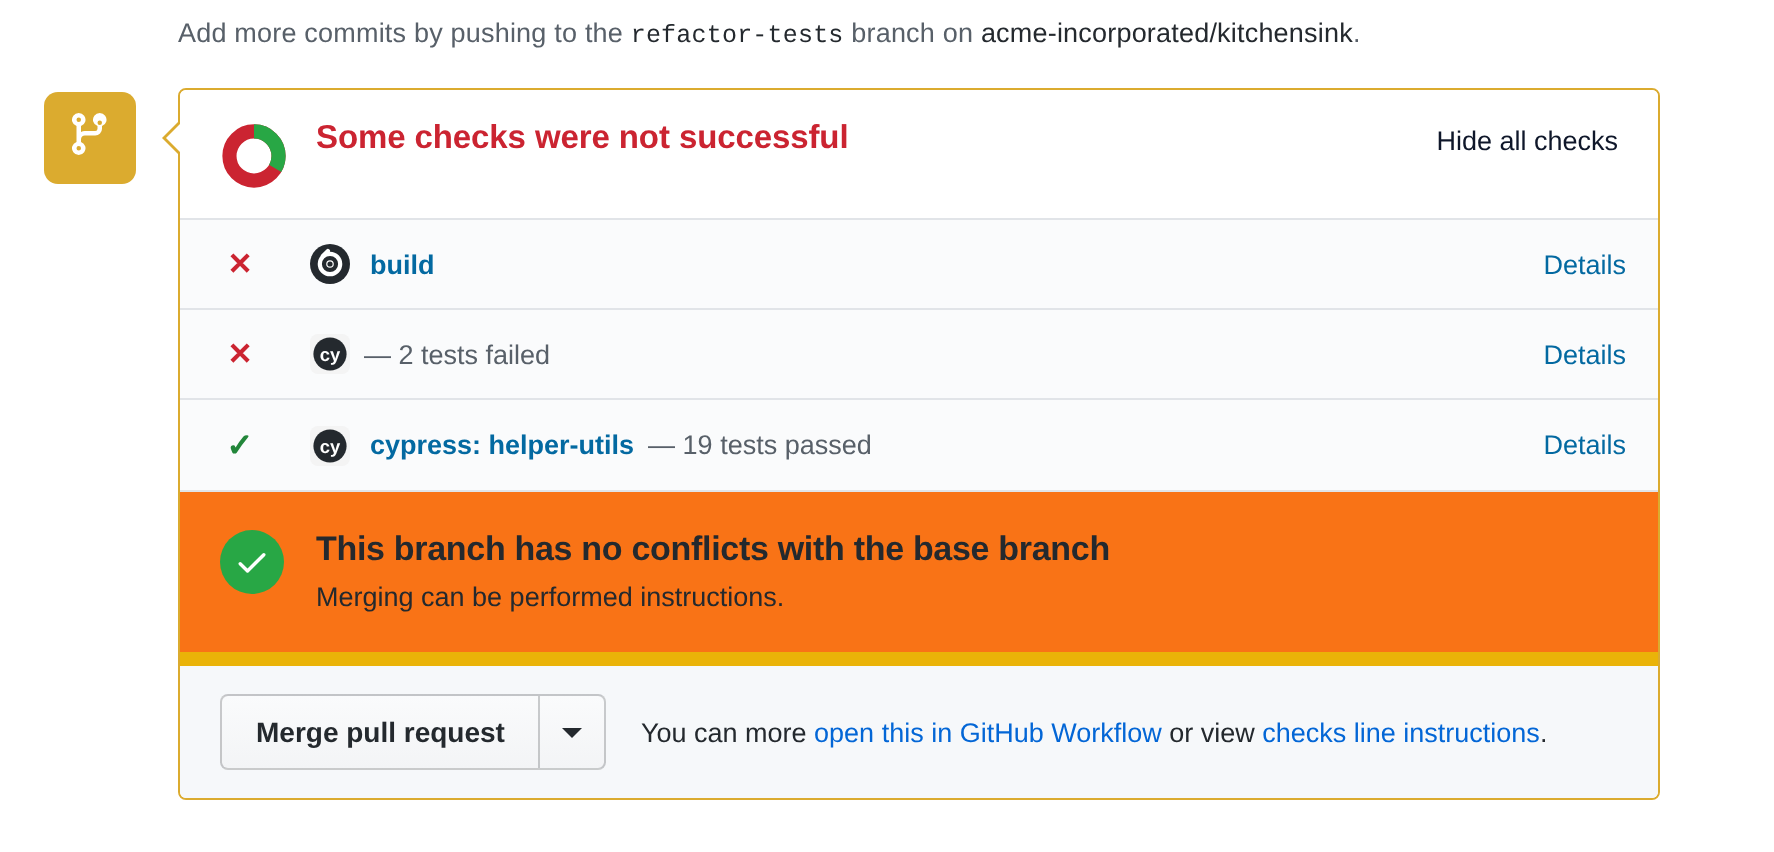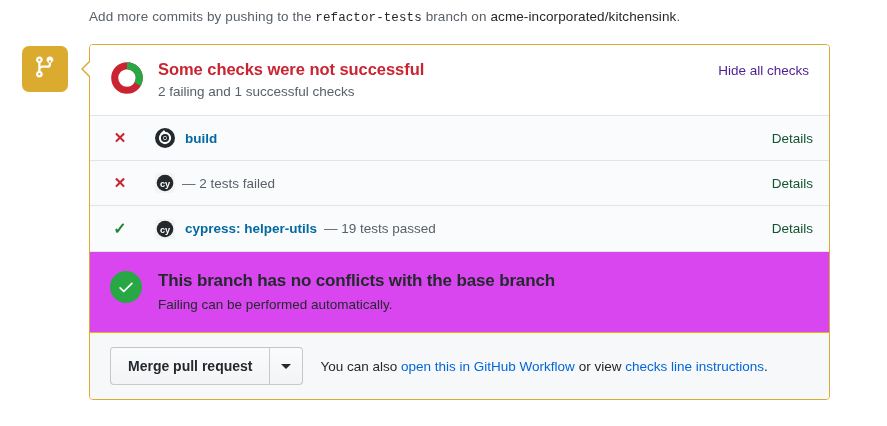--- a/index.html
+++ b/index.html
@@ -67,21 +67,21 @@
   .donut{width:34px;height:34px;flex:0 0 34px;margin-top:2px;margin-left:4px;}
   .checks-head-text{margin-left:14px;flex:1 1 auto;}
   .checks-title{
     font-size:16.5px;font-weight:700;color:#cb2431;line-height:20px;
     letter-spacing:-0.05px;
   }
   .checks-sub{
     font-size:13.5px;color:#586069;margin-top:4px;line-height:18px;
   }
   .hide-all{
-    font-size:13.5px;color:#4c1d95;margin-top:4px;margin-right:4px;
+    font-size:13.5px;color:#0f172a;margin-top:4px;margin-right:4px;
     white-space:nowrap;cursor:pointer;margin-left:38px;
   }
 
   
   .check-list{background:#fafbfc;border-top:1px solid #e1e4e8;}
   .check-row{
     display:flex;align-items:center;
     height:45px;
     padding:0 16px 0 20px;
     border-bottom:1px solid #e1e4e8;
@@ -101,27 +101,27 @@
   }
   .check-name{
     margin-left:10px;font-size:13.5px;font-weight:700;color:#0369a1;
     white-space:nowrap;
   }
   .check-desc{
     margin-left:7px;font-size:13.5px;color:#586069;white-space:nowrap;
   }
   .spacer{flex:1 1 auto;}
   .details-link{
-    font-size:13.5px;color:#14532d;cursor:pointer;white-space:nowrap;
+    font-size:13.5px;color:#0369a1;cursor:pointer;white-space:nowrap;
   }
 
   
   .conflict{
     display:flex;align-items:flex-start;
-    background:#d946ef;
+    background:#f97316;
     padding:18px 16px 18px 20px;
     border-top:1px solid #e1e4e8;
   }
   .circle-check{
     width:32px;height:32px;flex:0 0 32px;border-radius:50%;
     background:#28a745;display:flex;align-items:center;justify-content:center;
     margin-top:1px;
   }
   .conflict-text{margin-left:16px;}
   .conflict-title{
@@ -129,21 +129,21 @@
     letter-spacing:-0.15px;
   }
   .conflict-sub{
     font-size:13.5px;color:#24292e;margin-top:5px;line-height:18px;
   }
 
   
   .footer{
     display:flex;align-items:center;
     background:#f6f8fa;
-    border-top:1px solid #eab308;
+    border-top:7px solid #eab308;
     padding:14px 16px 14px 20px;
   }
   .btn-group{display:flex;align-items:stretch;}
   .btn-merge{
     font-family:"Liberation Sans", sans-serif;
     font-size:14px;font-weight:700;color:#24292e;
     background:linear-gradient(180deg,#fafbfc 0%,#f3f4f6 100%);
     border:1px solid rgba(27,31,35,0.22);
     border-right:none;
     border-radius:4px 0 0 4px;
@@ -191,21 +191,20 @@
 
   <div class="checks-header">
     <span class="donut">
       <svg width="34" height="34" viewBox="0 0 36 36">
         <circle cx="18" cy="18" r="13" fill="none" stroke="#cb2431" stroke-width="7.5"></circle>
         <circle cx="18" cy="18" r="13" fill="none" stroke="#28a745" stroke-width="7.5" stroke-dasharray="27.2 54.5" stroke-dashoffset="0" transform="rotate(-90 18 18)"></circle>
       </svg>
     </span>
     <div class="checks-head-text">
       <div class="checks-title">Some checks were not successful</div>
-      <div class="checks-sub">2 failing and 1 successful checks</div>
     </div>
     <div class="hide-all">Hide all checks</div>
   </div>
 
   <div class="check-list">
 
     <div class="check-row">
       <span class="status-mark mark-fail">✕</span>
       <span class="avatar">
         <svg width="20" height="20" viewBox="0 0 20 20">
@@ -253,29 +252,29 @@
   </div>
 
   <div class="conflict">
     <span class="circle-check">
       <svg width="18" height="18" viewBox="0 0 16 16">
         <path fill="#ffffff" d="M13.78 4.22a.75.75 0 0 1 0 1.06l-7.25 7.25a.75.75 0 0 1-1.06 0L2.22 9.28a.75.75 0 0 1 1.06-1.06L6 10.94l6.72-6.72a.75.75 0 0 1 1.06 0Z"></path>
       </svg>
     </span>
     <div class="conflict-text">
       <div class="conflict-title">This branch has no conflicts with the base branch</div>
-      <div class="conflict-sub">Failing can be performed automatically.</div>
+      <div class="conflict-sub">Merging can be performed instructions.</div>
     </div>
   </div>
 
   <div class="footer">
     <div class="btn-group">
       <button class="btn-merge">Merge pull request</button>
       <div class="btn-caret">
         <span class="caret"></span>
       </div>
     </div>
     <div class="footer-note">
-      <span>You can also </span><a>open this in GitHub Workflow</a><span> or view </span><a>checks line instructions</a><span>.</span>
+      <span>You can more </span><a>open this in GitHub Workflow</a><span> or view </span><a>checks line instructions</a><span>.</span>
     </div>
   </div>
 
 </div>
 
 </body></html>

